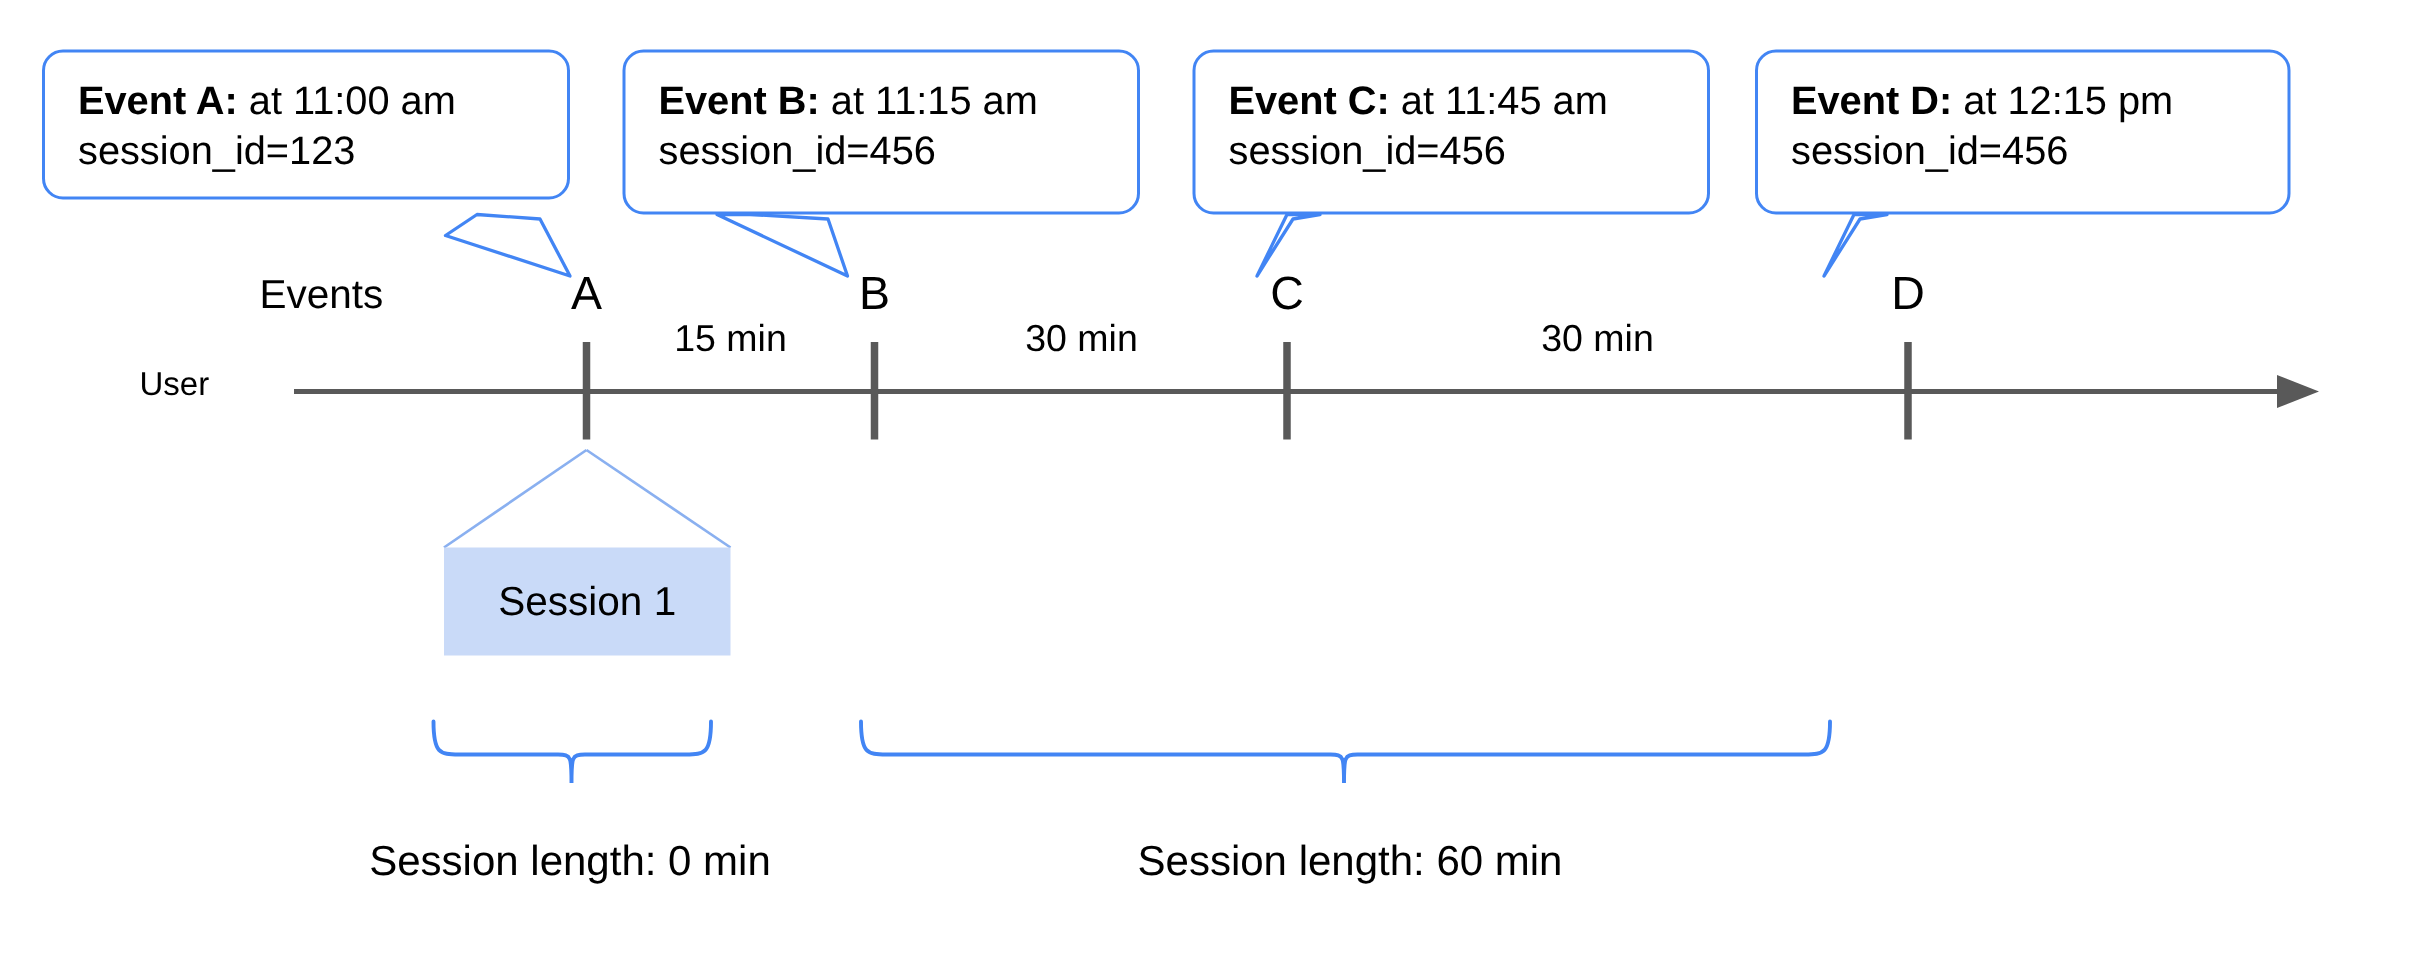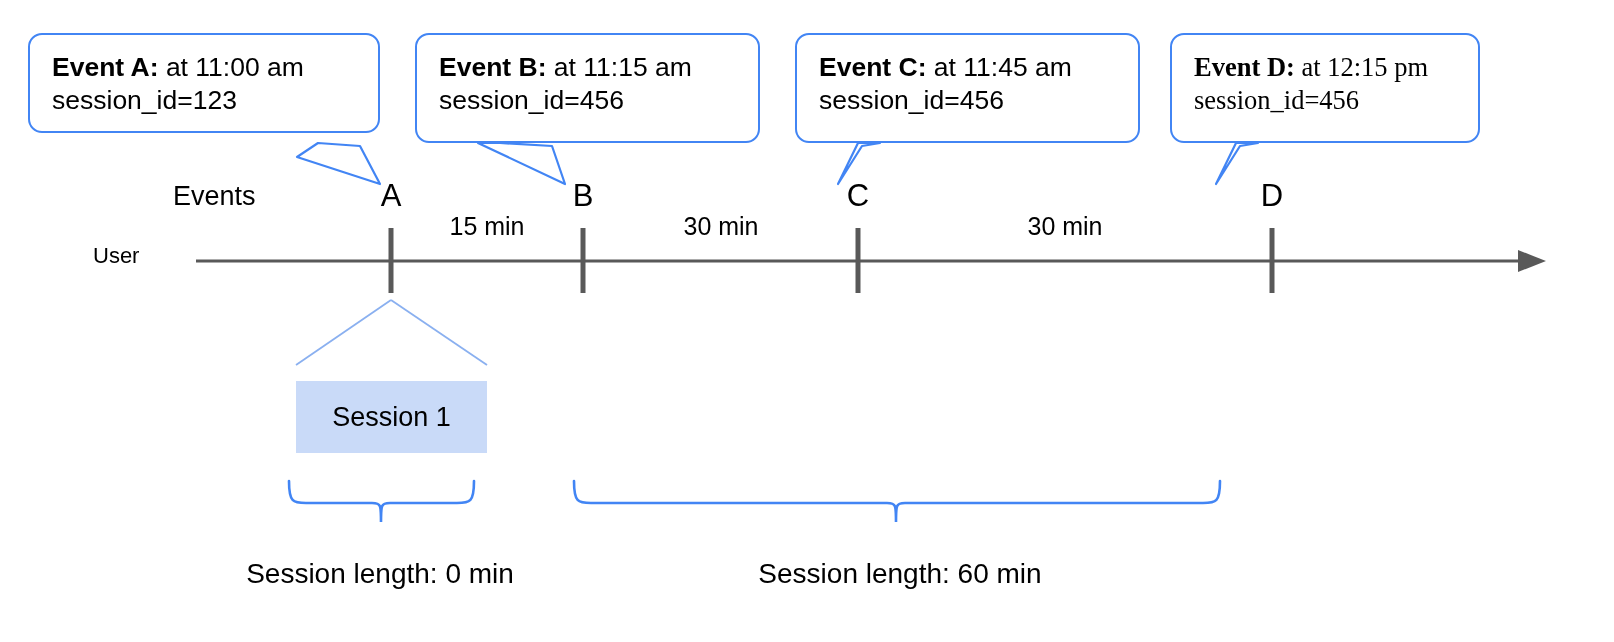--- a/index.html
+++ b/index.html
@@ -72,37 +72,37 @@
   <div class="callout" style="left:415px;top:33px;width:345px;height:110px;">
     <div class="line"><span class="ttl">Event B:</span><span> at 11:15 am</span></div>
     <div class="line">session_id=456</div>
   </div>
 
   <div class="callout" style="left:795px;top:33px;width:345px;height:110px;">
     <div class="line"><span class="ttl">Event C:</span><span> at 11:45 am</span></div>
     <div class="line">session_id=456</div>
   </div>
 
-  <div class="callout" style="left:1170px;top:33px;width:310px;height:110px;font-family:Liberation Serif, serif;">
+  <div class="callout" style="left:1170px;top:33px;width:357px;height:110px;">
     <div class="line"><span class="ttl">Event D:</span><span> at 12:15 pm</span></div>
     <div class="line">session_id=456</div>
   </div>
 
   <div class="axlabel lbl-events" style="left:173px;top:181px;">Events</div>
   <div class="axlabel lbl-user" style="left:93px;top:243px;">User</div>
 
   <div class="ev-letter" style="left:391px;top:178px;">A</div>
   <div class="ev-letter" style="left:583px;top:178px;">B</div>
   <div class="ev-letter" style="left:858px;top:178px;">C</div>
   <div class="ev-letter" style="left:1272px;top:178px;">D</div>
 
   <div class="gap-lbl" style="left:487px;top:212px;">15 min</div>
   <div class="gap-lbl" style="left:721px;top:212px;">30 min</div>
   <div class="gap-lbl" style="left:1065px;top:212px;">30 min</div>
 
-  <div class="sbar" style="left:296px;top:365px;width:191px;height:72px;margin-top:16px;">
+  <div class="sbar" style="left:296px;top:365px;width:191px;height:72px;">
     <span>Session 1</span>
   </div>
 
   <div class="slen" style="left:380px;top:558px;">Session length: 0 min</div>
   <div class="slen" style="left:900px;top:558px;">Session length: 60 min</div>
 
 </div>
 
 </body></html>

